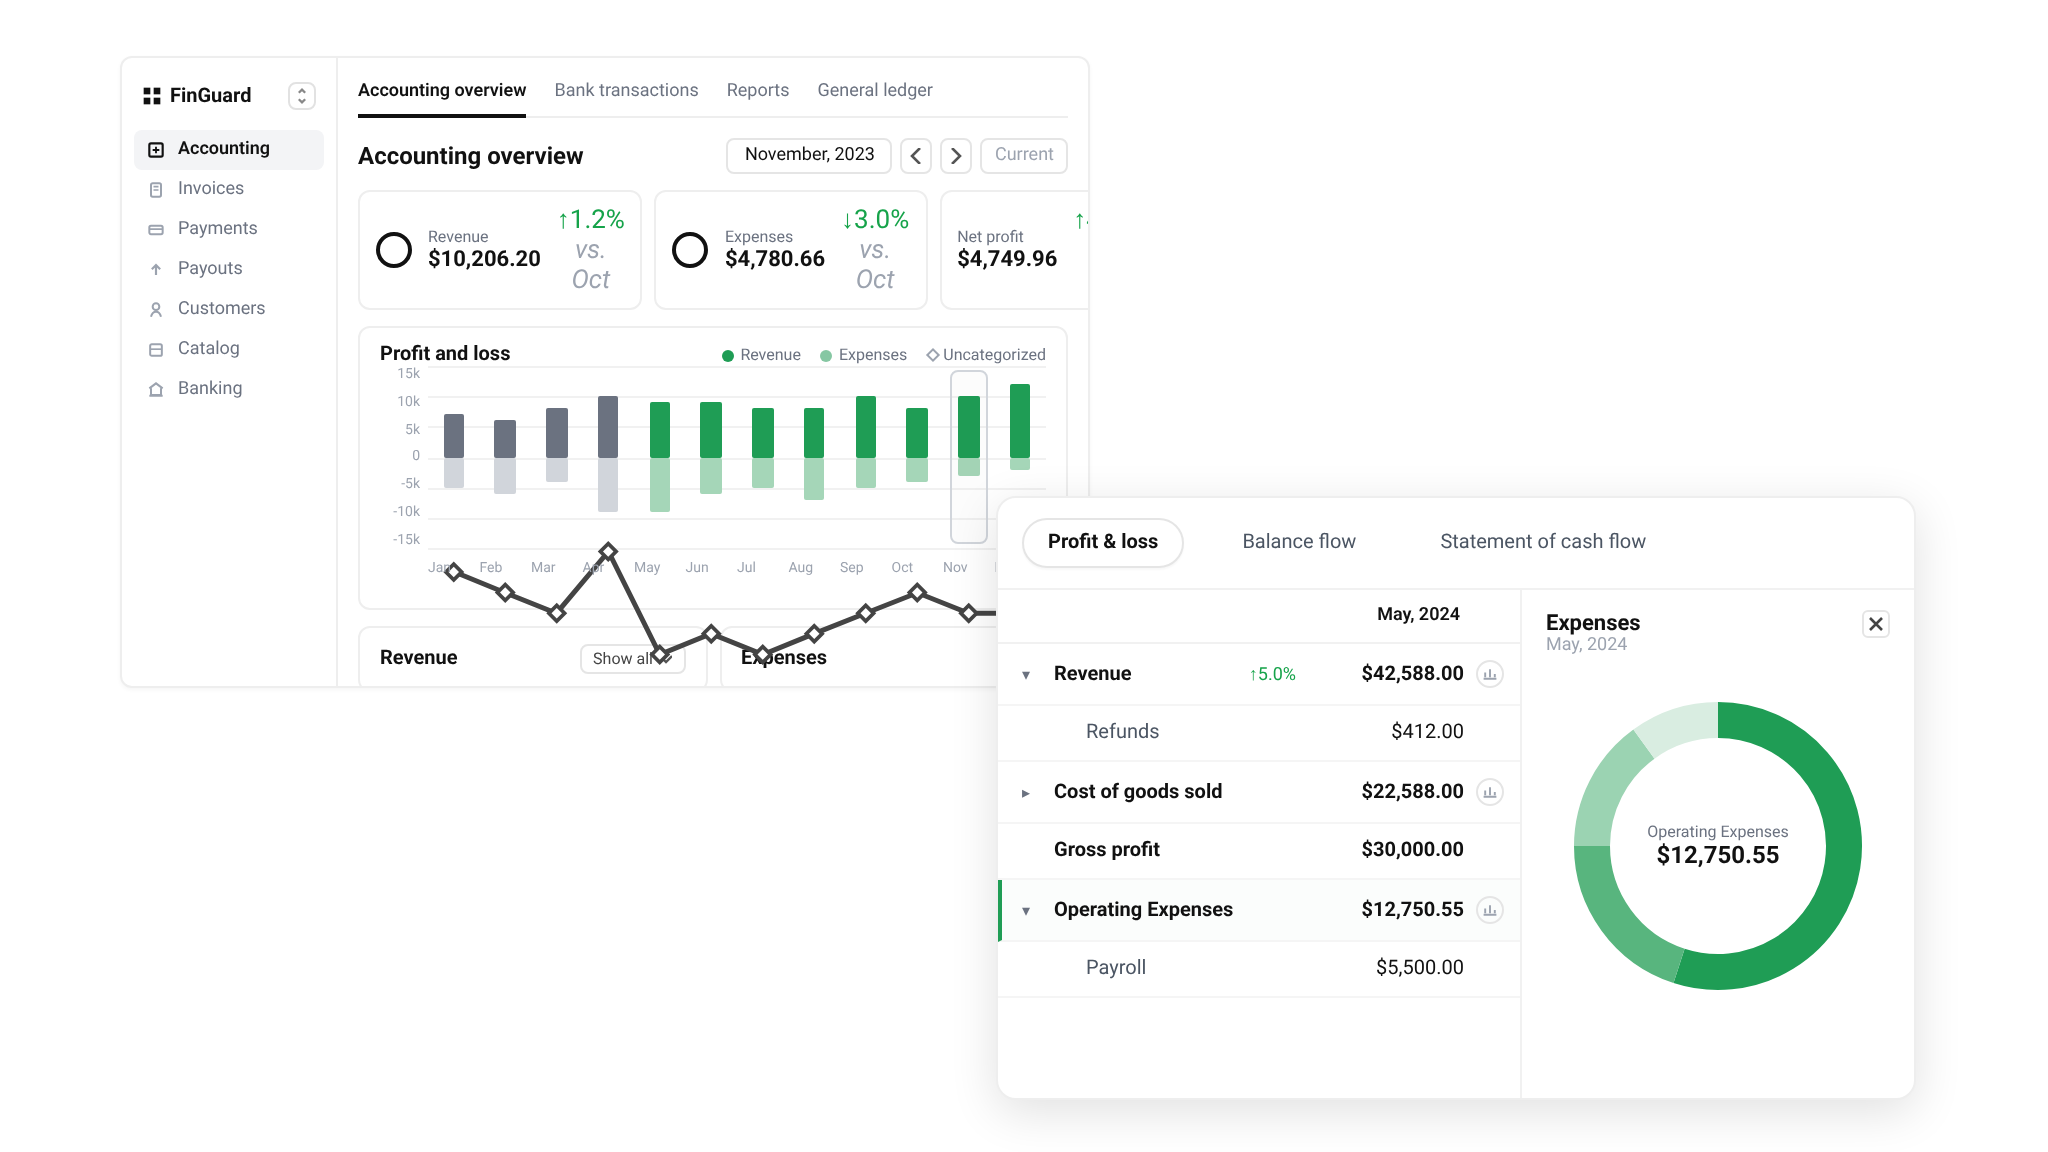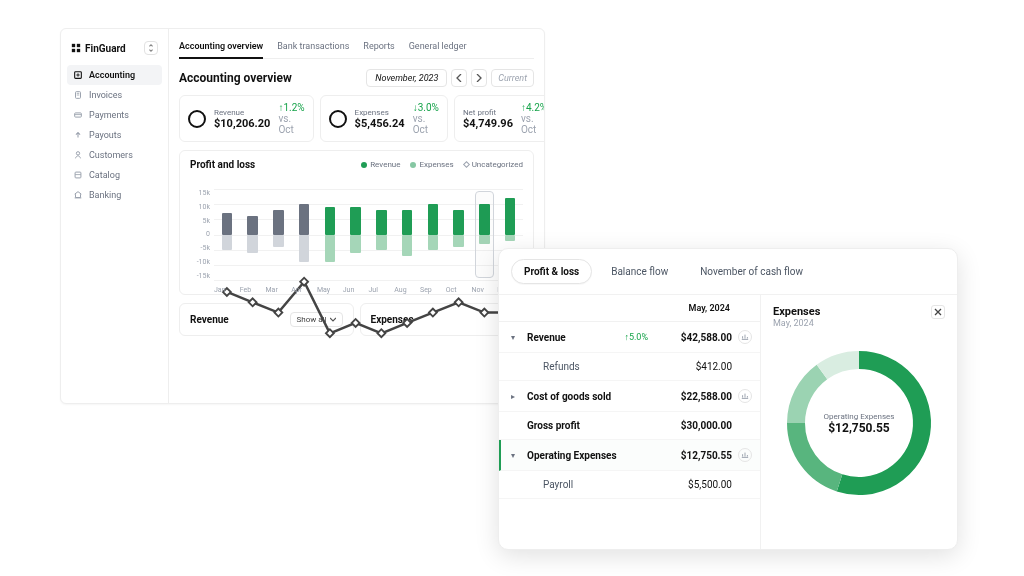--- a/index.html
+++ b/index.html
@@ -3,21 +3,21 @@
 <meta charset="utf-8">
 <style>
   * { box-sizing: border-box; margin: 0; padding: 0; font-family: -apple-system, BlinkMacSystemFont, "Segoe UI", Roboto, sans-serif; }
   body { background: #fff; width: 1024px; height: 576px; position: relative; overflow: hidden; color: #111; }
   svg { display: block; }
 
   
   .back-window {
     position: absolute;
     top: 28px; left: 60px;
-    width: 485px; height: 376px;
+    width: 485px; height: 316px;
     background: #fff;
     border: 1px solid #eee;
     border-radius: 6px;
     overflow: hidden;
     box-shadow: 0 1px 2px rgba(0,0,0,0.04);
     font-size: 9px;
   }
   .back-window .sidebar {
     position: absolute;
     top: 0; left: 0; bottom: 0;
@@ -49,45 +49,45 @@
     top: 0; left: 108px; right: 0; bottom: 0;
     padding: 8px 10px;
     overflow: hidden;
   }
   .tabs-row { display: flex; gap: 14px; border-bottom: 1px solid #eee; font-size: 9px; color: #6b7280; }
   .tabs-row .tab { padding: 4px 0 6px 0; cursor: pointer; }
   .tabs-row .tab.active { color: #111; font-weight: 600; border-bottom: 2px solid #111; margin-bottom:-1px; }
 
   .page-head { display:flex; align-items:center; justify-content:space-between; margin-top:10px; }
   .page-head h1 { font-size: 12px; font-weight: 700; }
-  .period-ctl { display:flex; align-items:center; gap:4px; font-size:9px; color:#111;font-style:italic; }
+  .period-ctl { display:flex; align-items:center; gap:4px; font-size:9px; color:#111; }
   .period-ctl .month-btn { border:1px solid #e5e5e5; border-radius:4px; padding:3px 8px; cursor:pointer; }
   .period-ctl .arrow-btn { border:1px solid #e5e5e5; border-radius:4px; width:16px; height:18px; display:flex;align-items:center;justify-content:center; cursor:pointer; color:#555; }
   .period-ctl .current-btn { border:1px solid #e5e5e5; border-radius:4px; padding:3px 6px; color:#9ca3af; cursor:pointer; }
 
   .kpi-row { display:flex; gap:6px; margin-top:8px; }
   .kpi-card { flex:1; border:1px solid #eee; border-radius:6px; padding:6px 8px; display:flex; align-items:center; gap:8px; }
   .kpi-ring { width:18px; height:18px; border:2px solid #111; border-radius:50%; flex:0 0 18px; }
   .kpi-text { flex:1; }
   .kpi-label { color:#6b7280; font-size:8px; }
   .kpi-value { font-weight:700; font-size:11px; }
-  .kpi-delta { text-align:left; font-size:10px; }
+  .kpi-delta { text-align:center; font-size:13px; }
   .kpi-delta .up { color:#16a34a; }
-  .kpi-delta .sub { color:#9ca3af; }
-
-  .chart-card { border:1px solid #eee; border-radius:6px; margin-top:8px; padding:8px 10px 0 10px; }
+  .kpi-delta .sub { color:#9ca3af;font-style:italic; }
+
+  .chart-card { border:1px solid #eee; border-radius:6px; margin-top:8px; padding:8px 10px 16px 10px; }
   .chart-head { display:flex; align-items:center; justify-content:space-between; font-size:10px; }
   .chart-head .title { font-weight:700; }
   .legend { display:flex; gap:10px; font-size:8px; color:#6b7280; }
   .legend .lg { display:flex; align-items:center; gap:3px; }
   .dot { width:6px; height:6px; border-radius:50%; }
   .dot.rev { background:#1f9d55; }
   .dot.exp { background:#86c7a3; }
   .dot.unc { width:5px;height:5px;border:1px solid #9ca3af;background:transparent;transform:rotate(45deg);border-radius:0; }
-  .chart-body { position:relative; height:105px; margin-top:19px; }
+  .chart-body { position:relative; height:105px; margin-top:0; }
   .y-axis { position:absolute; left:0; top:0; bottom:14px; width:20px; display:flex; flex-direction:column; justify-content:space-between; font-size:7px; color:#9ca3af; text-align:right; }
   .grid { position:absolute; left:24px; right:0; top:0; bottom:14px; }
   .grid .gl { position:absolute; left:0; right:0; border-top:1px solid #f1f1f1; }
   .bars { position:absolute; left:24px; right:0; top:0; bottom:14px; display:flex; }
   .bar-col { flex:1; position:relative; }
   .bar-col .bar { position:absolute; left:30%; width:40%; border-radius:1px; }
   .bar.pos { bottom:50%; }
   .bar.neg { top:50%; }
   .bar.rev { background:#1f9d55; }
   .bar.exp { background:#a5d6b8; }
@@ -108,21 +108,21 @@
     top: 248px; left: 498px;
     width: 460px; height: 302px;
     background:#fff;
     border-radius:10px;
     box-shadow: 0 6px 24px rgba(0,0,0,0.12);
     font-size:10px;
     overflow:hidden;
     border:1px solid #eee;
   }
   .pill-tabs {
-    display:flex; gap:6px;
+    display:flex; gap:16px;
     padding:10px 12px;
     border-bottom:1px solid #f1f1f1;
   }
   .pill {
     padding:6px 12px; border-radius:999px;
     color:#4b5563; font-size:10px; cursor:pointer;
   }
   .pill.active { background:#fff; border:1px solid #e5e5e5; font-weight:700; color:#111; box-shadow:0 1px 1px rgba(0,0,0,0.03);}
   .pill:not(.active){ border:1px solid transparent; }
 
@@ -275,21 +275,21 @@
           </div>
           <div class="kpi-delta">
             <div class="up">↑1.2%</div>
             <div class="sub">vs. Oct</div>
           </div>
         </div>
         <div class="kpi-card">
           <span class="kpi-ring"></span>
           <div class="kpi-text">
             <div class="kpi-label">Expenses</div>
-            <div class="kpi-value">$5,456.24</div>
+            <div class="kpi-value">$4,780.66</div>
           </div>
           <div class="kpi-delta">
             <div class="up">↓3.0%</div>
             <div class="sub">vs. Oct</div>
           </div>
         </div>
         <div class="kpi-card">
           <div class="kpi-text">
             <div class="kpi-label">Net profit</div>
             <div class="kpi-value">$4,749.96</div>
@@ -435,21 +435,21 @@
         <span>Expenses</span>
       </div>
     </div>
   </main>
 </div>
 
 <div class="front-panel">
   <div class="pill-tabs" id="pill-tabs">
       <span class="pill active">Profit &amp; loss</span>
       <span class="pill">Balance flow</span>
-      <span class="pill">November of cash flow</span>
+      <span class="pill">Statement of cash flow</span>
     </div>
   <div class="front-body">
     <div class="pl-table">
       <div class="pl-head">May, 2024</div>
       <div id="pl-rows">
           <div class="pl-row bold">
             <span class="caret">▾</span>
             <span class="rlabel ">Revenue</span>
             <span class="delta">↑5.0%</span>
             <span class="rval">$42,588.00</span>

